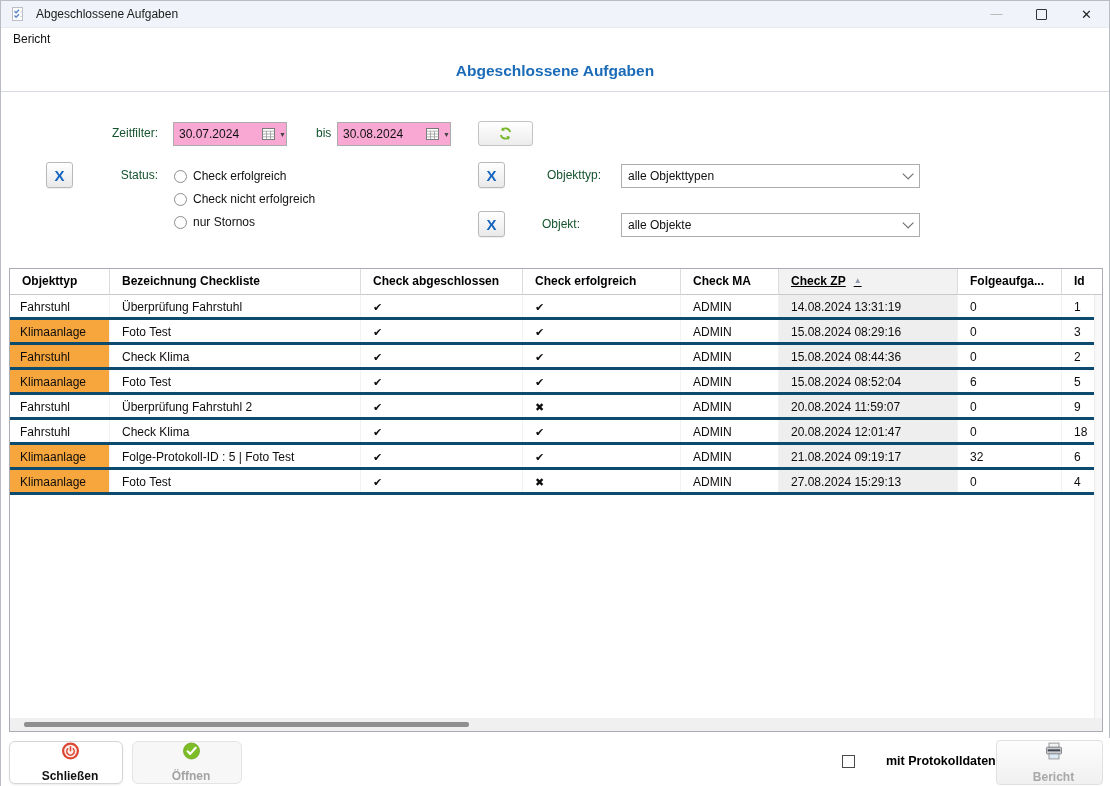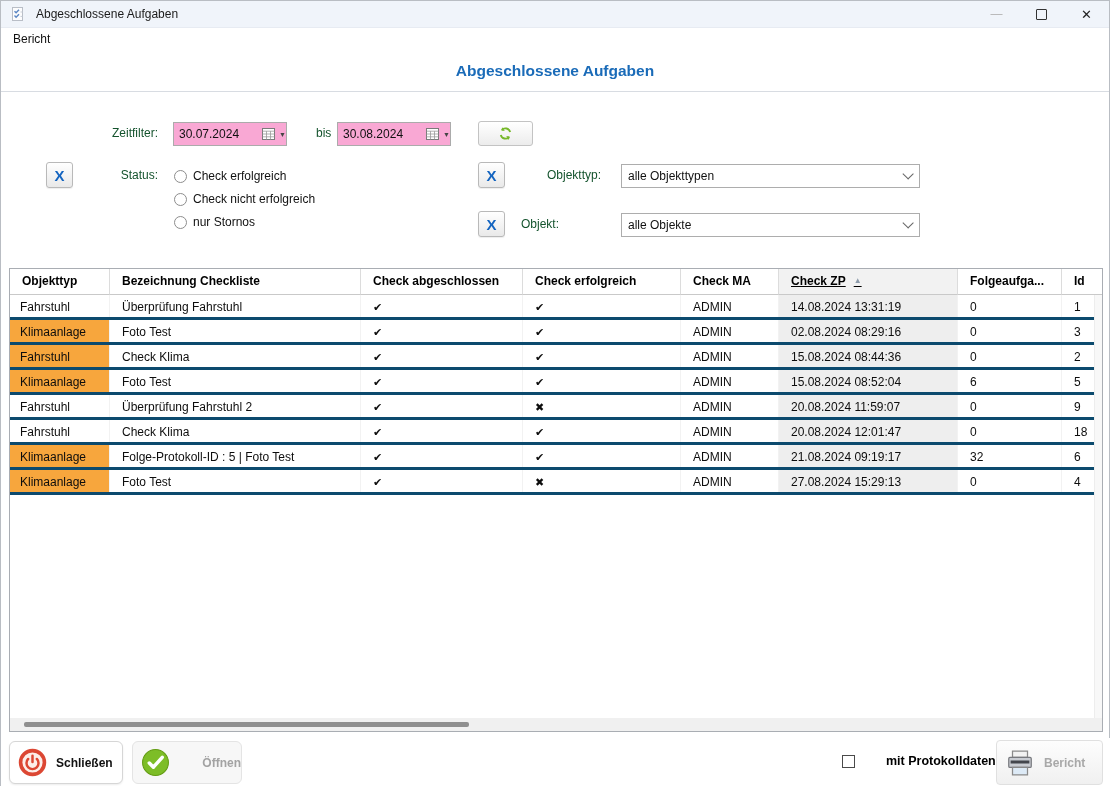--- a/index.html
+++ b/index.html
@@ -122,21 +122,21 @@
   }
   .hthumb {
     position: absolute; left: 14px; top: 4px; width: 445px; height: 5px;
     background: #8f8f8f; border-radius: 2px;
   }
 
   
   .footer { position: absolute; left: 0; top: 737px; width: 1110px; height: 49px; background: #fff; }
   .fbtn {
     position: absolute; height: 43px; border-radius: 6px;
-    display: flex; align-items: center; gap: 9px; padding-left: 8px;
+    display: flex; align-items: center; gap: 9px; padding-left: 8px; flex-direction: column;
   }
   .btn-close {
     left: 8px; top: 3px; width: 114px; background: #fff;
     border: 1px solid #d6d6d6; box-shadow: 0 1px 2px rgba(0,0,0,.08);
   }
   .btn-close .blabel { font-size: 12px; font-weight: bold; color: #111; }
   .btn-open {
     left: 131px; top: 3px; width: 110px; background: #f7f7f7; border: 1px solid #e4e4e4; justify-content: space-between;
   }
   .btn-open .blabel { font-size: 12px; font-weight: bold; color: #a3a3a3; }
@@ -235,21 +235,21 @@
     </div>
 
     <div class="clear-btn" style="left:477px; top:70px;">X</div>
     <div class="flabel" style="left:520px; top:76px; width:80px; text-align:right;">Objekttyp:</div>
     <div class="dropdown" style="left:620px; top:72px;">
       <span class="dval">alle Objekttypen</span>
       <span class="dd-chevron"></span>
     </div>
 
     <div class="clear-btn" style="left:477px; top:119px;">X</div>
-    <div class="flabel" style="left:520px; top:125px; width:80px; text-align:left;">Objekt:</div>
+    <div class="flabel" style="left:520px; top:125px; width:80px; text-align:center;">Objekt:</div>
     <div class="dropdown" style="left:620px; top:121px;">
       <span class="dval">alle Objekte</span>
       <span class="dd-chevron"></span>
     </div>
   </div>
 
   <div class="grid">
     <div class="thead">
       <div class="th">Objekttyp</div>
       <div class="th">Bezeichnung Checkliste</div>
@@ -274,21 +274,21 @@
       <div class="td">0</div>
       <div class="td" style="border-right:0;">1</div>
     </div>
 
     <div class="trow">
       <div class="td first hl">Klimaanlage</div>
       <div class="td">Foto Test</div>
       <div class="td mark">✔</div>
       <div class="td mark">✔</div>
       <div class="td">ADMIN</div>
-      <div class="td zp">02.08.2024 08:29:16</div>
+      <div class="td zp">15.08.2024 08:29:16</div>
       <div class="td">0</div>
       <div class="td" style="border-right:0;">3</div>
     </div>
 
     <div class="trow">
       <div class="td first hl">Fahrstuhl</div>
       <div class="td">Check Klima</div>
       <div class="td mark">✔</div>
       <div class="td mark">✔</div>
       <div class="td">ADMIN</div>

